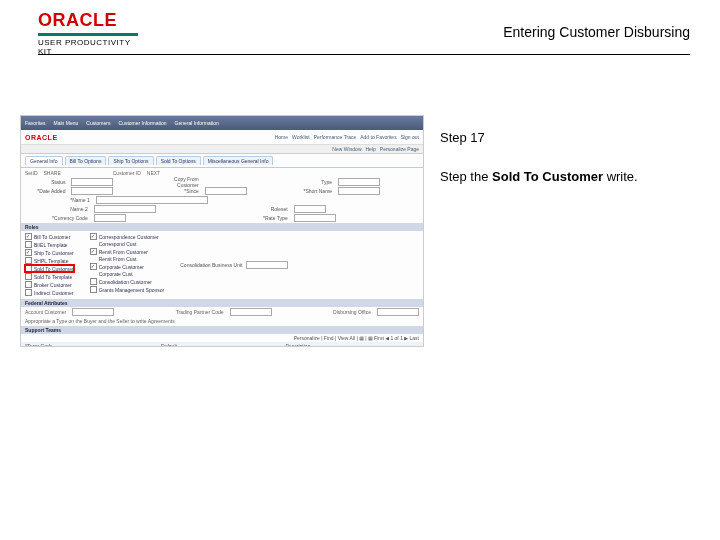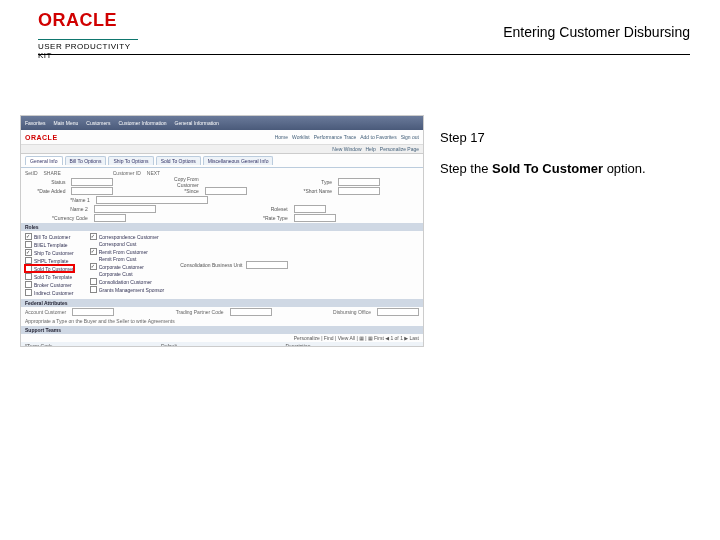--- a/index.html
+++ b/index.html
@@ -1,25 +1,25 @@
 <!DOCTYPE html>
 <html><head>
 <meta charset="utf-8">
 <style>
   html,body{margin:0;padding:0;width:720px;height:540px;background:#fff;font-family:Arial,Helvetica,sans-serif;color:#000;overflow:hidden}
   .page{position:relative;width:720px;height:436px}
   
   .hdr{position:absolute;left:38px;top:10px;display:flex;flex-direction:column}
   .oracle-logo{color:#d00000;font-weight:bold;font-size:18px;letter-spacing:.5px}
-  .upk{font-size:8px;letter-spacing:.5px;color:#000;margin-top:8px;border-top:1px solid #0f766e;padding-top:2px;width:100px}
+  .upk{font-size:8px;letter-spacing:.5px;color:#000;margin-top:2px;border-top:3px solid #0f766e;padding-top:2px;width:100px}
   .bc{position:absolute;right:30px;top:24px;font-size:14px}
   .hr{position:absolute;left:38px;right:30px;top:54px;height:1px;background:#000}
   
   .inst{position:absolute;left:440px;top:130px;right:20px;font-size:13px}
-  .inst .step{font-weight:normal;margin-bottom:16px}
+  .inst .step{font-weight:normal;margin-bottom:24px}
   .inst .tx b{font-weight:bold}
   
   .ss{position:absolute;left:20px;top:115px;width:402px;height:230px;border:1px solid #ccc;background:#fdfdfd;font-size:5px;color:#666;overflow:hidden}
   .ss-top{height:14px;background:linear-gradient(#6a7a9a,#4a5a7a);display:flex;align-items:center;padding:0 4px;color:#fff}
   .ss-top .mi{margin-right:8px;white-space:nowrap}
   .ss-top .sp{flex:1}
   .ss-logo{height:10px;padding:2px 4px;display:flex;align-items:center;justify-content:space-between;border-bottom:1px solid #ddd}
   .ss-logo .ol{color:#d00000;font-weight:bold;font-size:7px;letter-spacing:.5px}
   .ss-logo .links{display:flex;gap:4px;color:#44607a}
   .ss-sub{height:8px;background:#f0f0f0;border-bottom:1px solid #ccc;display:flex;align-items:center;justify-content:flex-end;padding:0 4px;gap:4px;color:#44607a}
@@ -48,21 +48,21 @@
 <div class="hdr">
   <span class="oracle-logo">ORACLE</span>
   <span class="upk">USER PRODUCTIVITY KIT</span>
 </div>
 <div class="bc">Entering Customer Disbursing</div>
 <div class="hr"></div>
 
 <div class="inst">
   <div class="step">Step 17</div>
   <div class="tx">
-    <span>Step the </span><b>Sold To Customer</b><span> option.</span>
+    <span>Step the </span><b>Sold To Customer</b><span> write.</span>
   </div>
 </div>
 
 <div class="ss">
 
   <div class="ss-top">
     <span class="mi">Favorites</span>
     <span class="mi">Main Menu</span>
     <span class="mi">Customers</span>
     <span class="mi">Customer Information</span>

